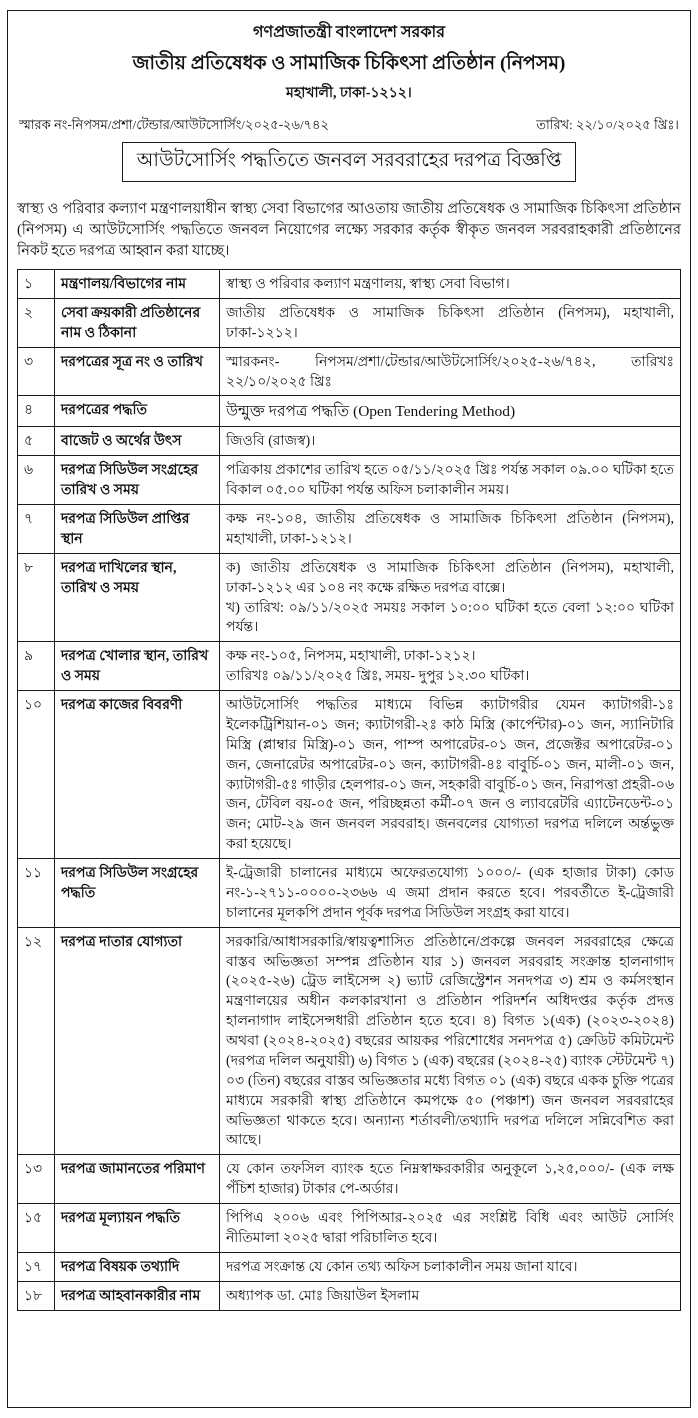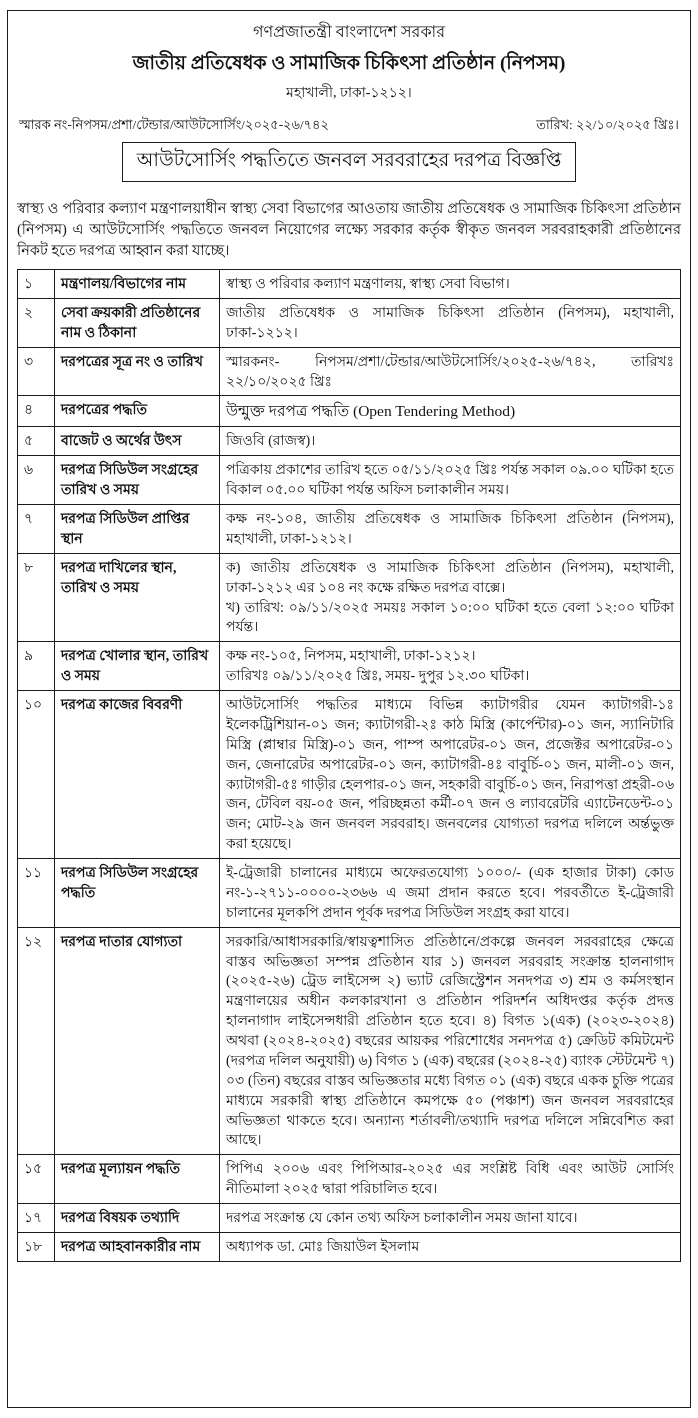--- a/index.html
+++ b/index.html
@@ -12,21 +12,21 @@
     font-family:"Liberation Serif", serif;
     color:#111;
   }
   .frame{
     border:1.5px solid #1a1a1a;
     box-sizing:border-box;
     min-height:1398px;
     padding:6px 9px 10px 9px;
     position:relative;
   }
-  .center{text-align:center;}
+  .center{text-align:center;font-weight:bold;}
   .govt-title{font-size:16px;margin-top:2px;}
   .org-name{font-size:19px;font-weight:bold;margin-top:2px;}
   .org-address{font-size:14px;margin-top:1px;}
   .memo-line{
     display:flex;justify-content:space-between;
     font-size:13px;margin-top:10px;padding:0 2px;text-align:right;
   }
   .title-wrap{text-align:center;margin-top:6px;}
   .notice-title{
     display:inline-block;
@@ -132,20 +132,25 @@
           <td class="sl">১১</td>
           <td class="lbl">দরপত্র সিডিউল সংগ্রহের পদ্ধতি</td>
           <td class="val">ই-ট্রেজারী চালানের মাধ্যমে অফেরতযোগ্য ১০০০/- (এক হাজার টাকা) কোড নং-১-২৭১১-০০০০-২৩৬৬ এ জমা প্রদান করতে হবে। পরবর্তীতে ই-ট্রেজারী চালানের মূলকপি প্রদান পূর্বক দরপত্র সিডিউল সংগ্রহ করা যাবে।</td>
         </tr>
         <tr>
           <td class="sl">১২</td>
           <td class="lbl">দরপত্র দাতার যোগ্যতা</td>
           <td class="val">সরকারি/আধাসরকারি/স্বায়ত্বশাসিত প্রতিষ্ঠানে/প্রকল্পে জনবল সরবরাহের ক্ষেত্রে বাস্তব অভিজ্ঞতা সম্পন্ন প্রতিষ্ঠান যার ১) জনবল সরবরাহ সংক্রান্ত হালনাগাদ (২০২৫-২৬) ট্রেড লাইসেন্স ২) ভ্যাট রেজিস্ট্রেশন সনদপত্র ৩) শ্রম ও কর্মসংস্থান মন্ত্রণালয়ের অধীন কলকারখানা ও প্রতিষ্ঠান পরিদর্শন অধিদপ্তর কর্তৃক প্রদত্ত হালনাগাদ লাইসেন্সধারী প্রতিষ্ঠান হতে হবে। ৪) বিগত ১(এক) (২০২৩-২০২৪) অথবা (২০২৪-২০২৫) বছরের আয়কর পরিশোধের সনদপত্র ৫) ক্রেডিট কমিটমেন্ট (দরপত্র দলিল অনুযায়ী) ৬) বিগত ১ (এক) বছরের (২০২৪-২৫) ব্যাংক স্টেটমেন্ট ৭) ০৩ (তিন) বছরের বাস্তব অভিজ্ঞতার মধ্যে বিগত ০১ (এক) বছরে একক চুক্তি পত্রের মাধ্যমে সরকারী স্বাস্থ্য প্রতিষ্ঠানে কমপক্ষে ৫০ (পঞ্চাশ) জন জনবল সরবরাহের অভিজ্ঞতা থাকতে হবে। অন্যান্য শর্তাবলী/তথ্যাদি দরপত্র দলিলে সন্নিবেশিত করা আছে।</td>
         </tr>
         <tr>
+          <td class="sl">১৩</td>
+          <td class="lbl">দরপত্র জামানতের পরিমাণ</td>
+          <td class="val">যে কোন তফসিল ব্যাংক হতে নিম্নস্বাক্ষরকারীর অনুকূলে ১,২৫,০০০/- (এক লক্ষ পঁচিশ হাজার) টাকার পে-অর্ডার।</td>
+        </tr>
+        <tr>
           <td class="sl">১৫</td>
           <td class="lbl">দরপত্র মূল্যায়ন পদ্ধতি</td>
           <td class="val">পিপিএ ২০০৬ এবং পিপিআর-২০২৫ এর সংশ্লিষ্ট বিধি এবং আউট সোর্সিং নীতিমালা ২০২৫ দ্বারা পরিচালিত হবে।</td>
         </tr>
         <tr>
           <td class="sl">১৭</td>
           <td class="lbl">দরপত্র বিষয়ক তথ্যাদি</td>
           <td class="val">দরপত্র সংক্রান্ত যে কোন তথ্য অফিস চলাকালীন সময় জানা যাবে।</td>
         </tr>
         <tr>

